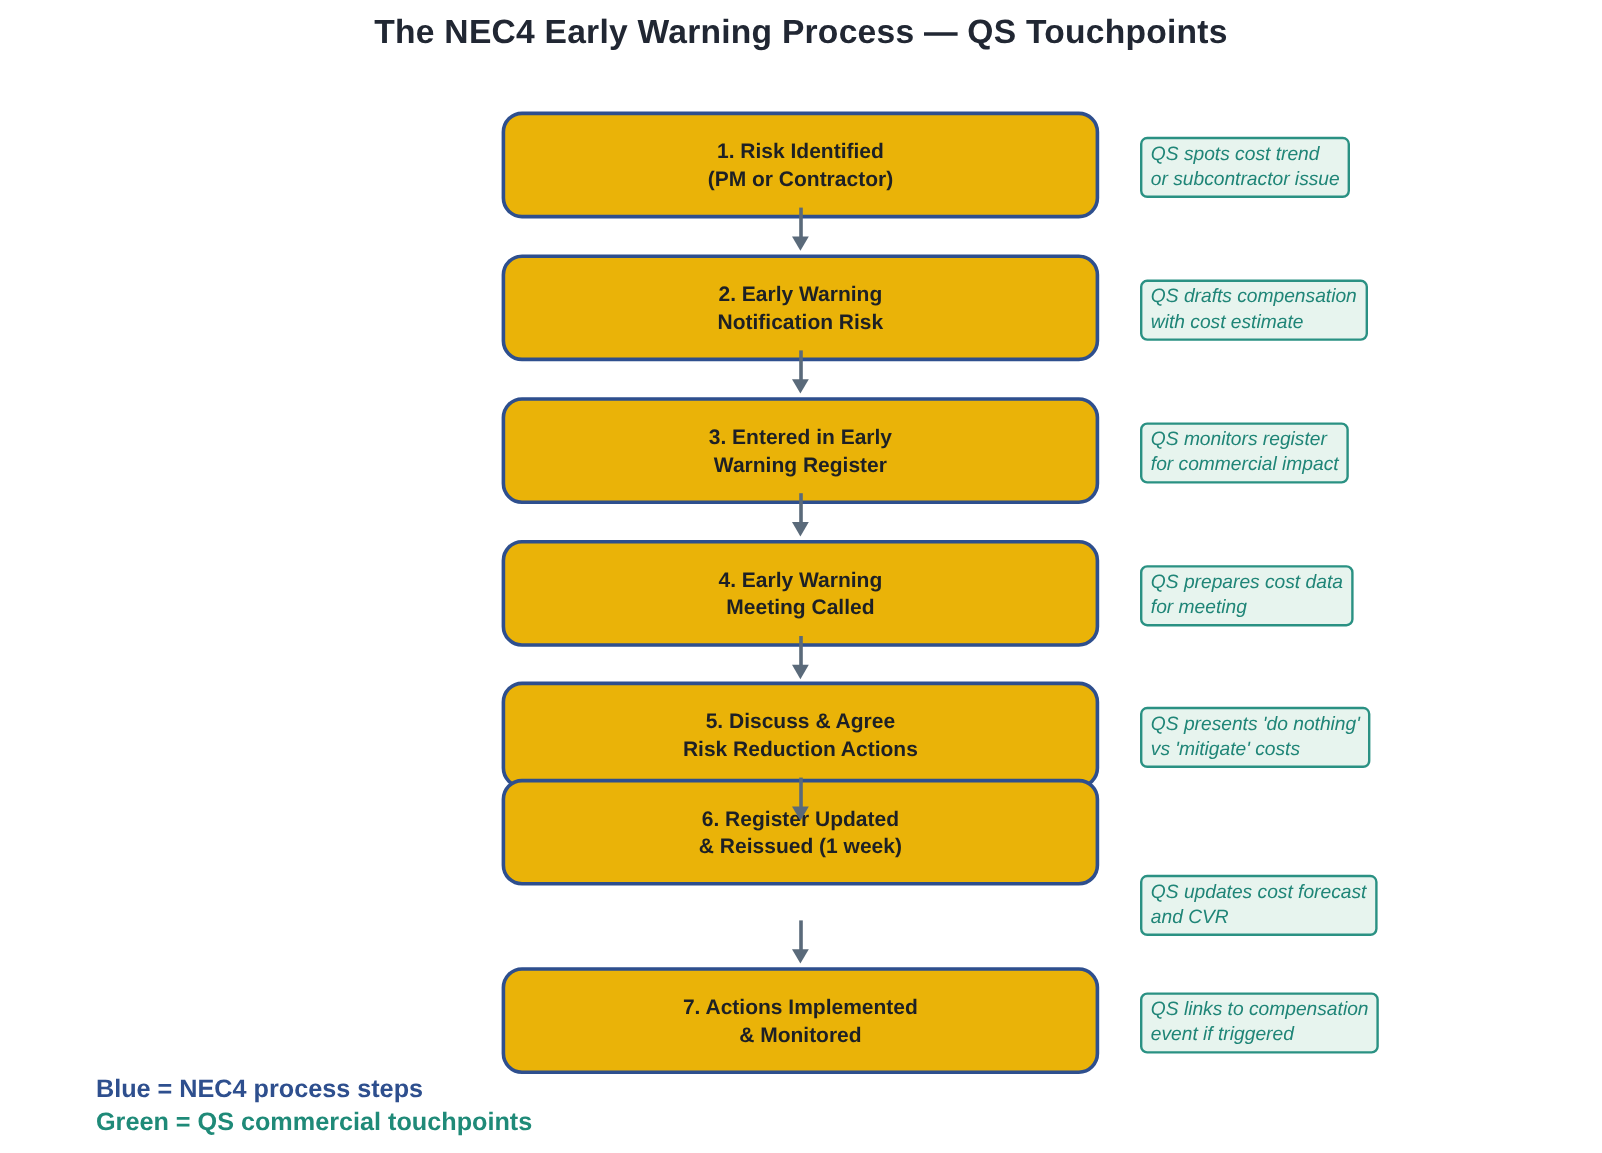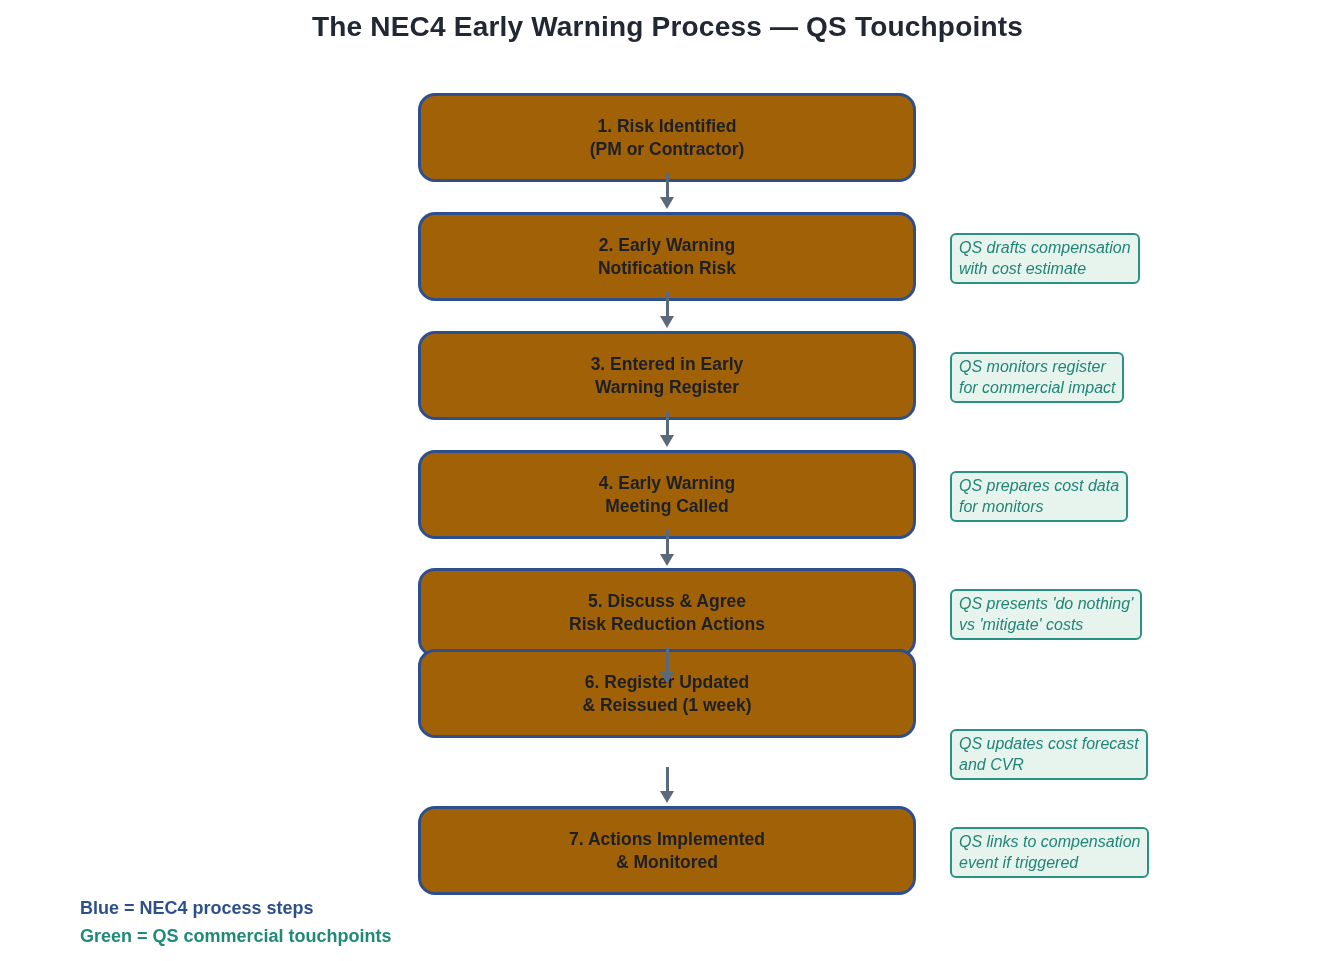--- a/index.html
+++ b/index.html
@@ -23,21 +23,21 @@
     letter-spacing: 0.2px;
   }
   .step {
     position: absolute;
     left: 418px;
     width: 498px;
     height: 89px;
     box-sizing: border-box;
     border: 3.5px solid var(--process-border, #2e4f8e);
     border-radius: 17px;
-    background: #a16207;
+    background: #eab308;
     display: flex;
     flex-direction: column;
     justify-content: center;
     align-items: center;
     text-align: center;
     font-weight: bold;
     font-size: 17.5px;
     line-height: 23px;
     color: var(--box-text, #1d2025);
   }
@@ -77,21 +77,21 @@
     font-size: 16px;
     line-height: 21px;
     padding: 2px 7px 3px 7px;
     white-space: nowrap;
   }
   .legend {
     position: absolute;
     left: 80px;
     top: 894px;
     font-weight: bold;
-    font-size: 18px;
+    font-size: 21px;
     line-height: 28px;
   }
   .legend .blue  { color: var(--legend-blue, #2e4f8e); }
   .legend .green { color: var(--legend-green, #1f8a78); }
 </style>
 </head>
 <body>
 
 <div class="canvas">
 
@@ -144,31 +144,35 @@
   </div>
   <div class="arrow" style="top:648px">
     <div class="shaft"></div>
     <div class="head"></div>
   </div>
   <div class="arrow" style="top:767px">
     <div class="shaft"></div>
     <div class="head"></div>
   </div>
 
+  <div class="note" style="top:114px">
+    <div>QS spots cost trend</div>
+    <div>or subcontractor issue</div>
+  </div>
   <div class="note" style="top:233px">
     <div>QS drafts compensation</div>
     <div>with cost estimate</div>
   </div>
   <div class="note" style="top:352px">
     <div>QS monitors register</div>
     <div>for commercial impact</div>
   </div>
   <div class="note" style="top:471px">
     <div>QS prepares cost data</div>
-    <div>for monitors</div>
+    <div>for meeting</div>
   </div>
   <div class="note" style="top:589px">
     <div>QS presents 'do nothing'</div>
     <div>vs 'mitigate' costs</div>
   </div>
   <div class="note" style="top:729px">
     <div>QS updates cost forecast</div>
     <div>and CVR</div>
   </div>
   <div class="note" style="top:827px">

